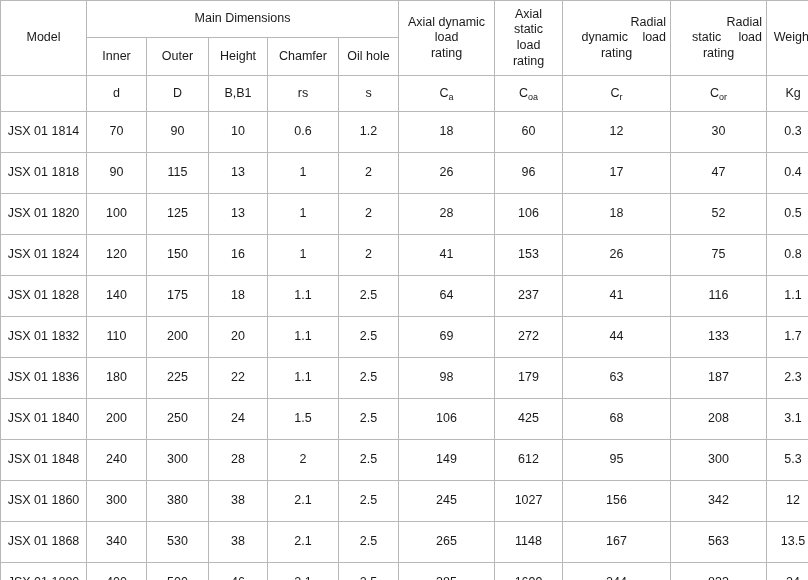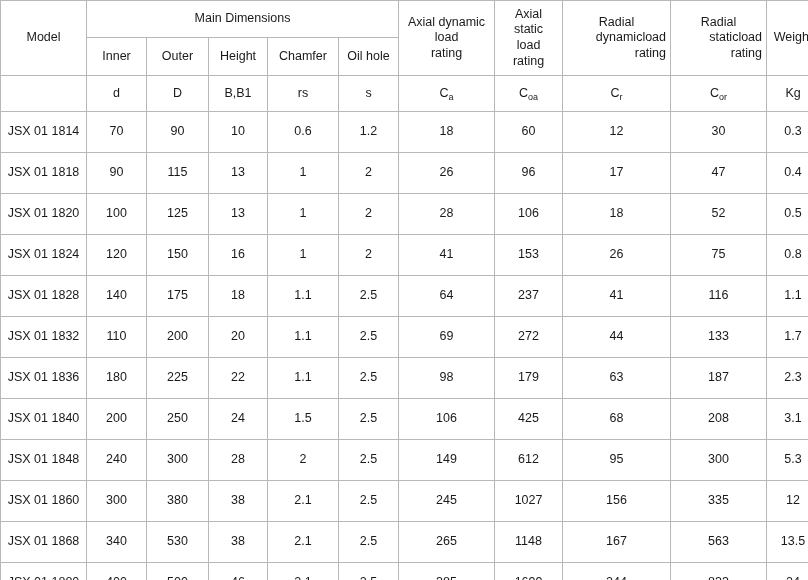--- a/index.html
+++ b/index.html
@@ -49,25 +49,25 @@
     padding-left: 5px;
   }
   sub {
     font-size: 9px;
     vertical-align: baseline;
     position: relative;
     top: 3px;
   }
   .cell-inner-left {
     display: block;
-    text-align: right;
+    text-align: center;
   }
   .cell-inner-right {
     display: block;
-    text-align: center;
+    text-align: right;
   }
   .split-line { display:block; }
 </style>
 </head>
 <body>
 
 <table class="spec">
   <colgroup>
     <col style="width:86px">
     <col style="width:60px">
@@ -255,21 +255,21 @@
       <tr>
         <td class="model-cell">JSX 01 1860</td>
         <td>300</td>
         <td>380</td>
         <td>38</td>
         <td>2.1</td>
         <td>2.5</td>
         <td>245</td>
         <td>1027</td>
         <td>156</td>
-        <td>335</td>
+        <td>342</td>
         <td>12</td>
       </tr>
       <tr>
         <td class="model-cell">JSX 01 1868</td>
         <td>340</td>
         <td>530</td>
         <td>38</td>
         <td>2.1</td>
         <td>2.5</td>
         <td>265</td>

